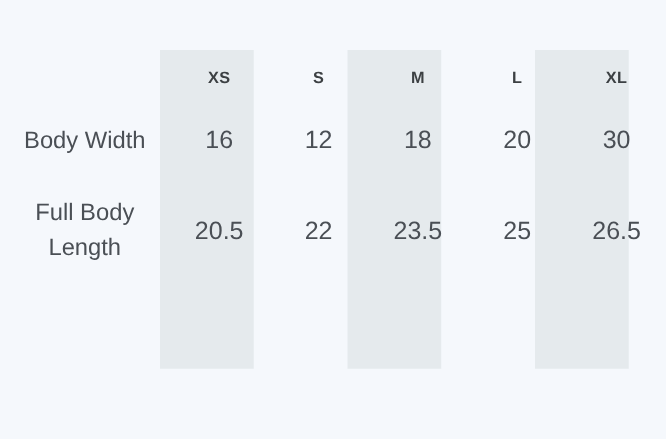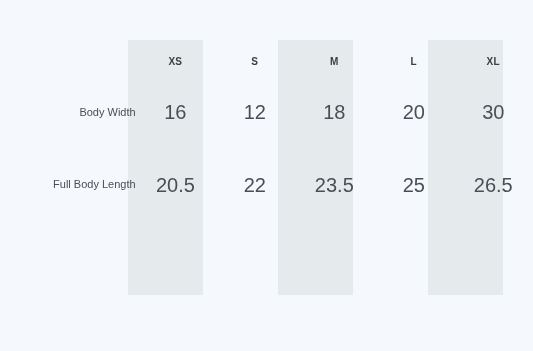--- a/index.html
+++ b/index.html
@@ -56,34 +56,34 @@
     padding: 0;
     border: none;
     background: transparent;
   }
 
   
   .hdr-cell {
     height: 42px;
     text-align: center;
     vertical-align: middle;
-    font-size: 10px;
+    font-size: 13px;
     font-weight: bold;
     color: #3c4043;
     letter-spacing: 0.3px;
   }
   .hdr-spacer { height: 42px; }
 
   
   .row-label {
-    text-align: right;
+    text-align: center;
     vertical-align: middle;
     padding-left: 50px;
     padding-right: 8px;
-    font-size: 11px;
+    font-size: 19px;
     color: #4a4f55;
     line-height: 1.45;
     box-sizing: border-box;
     width: 128px;
   }
 
   
   .val-cell {
     text-align: center;
     vertical-align: middle;

